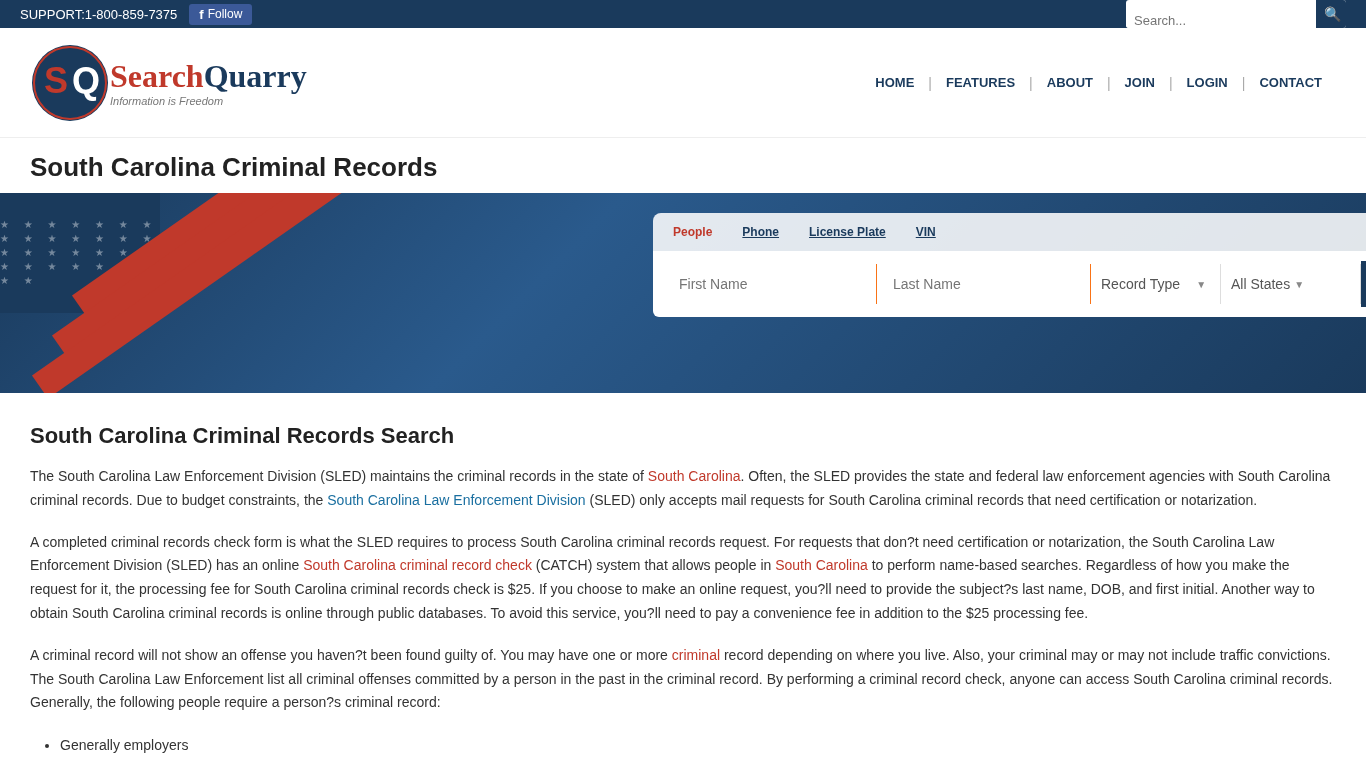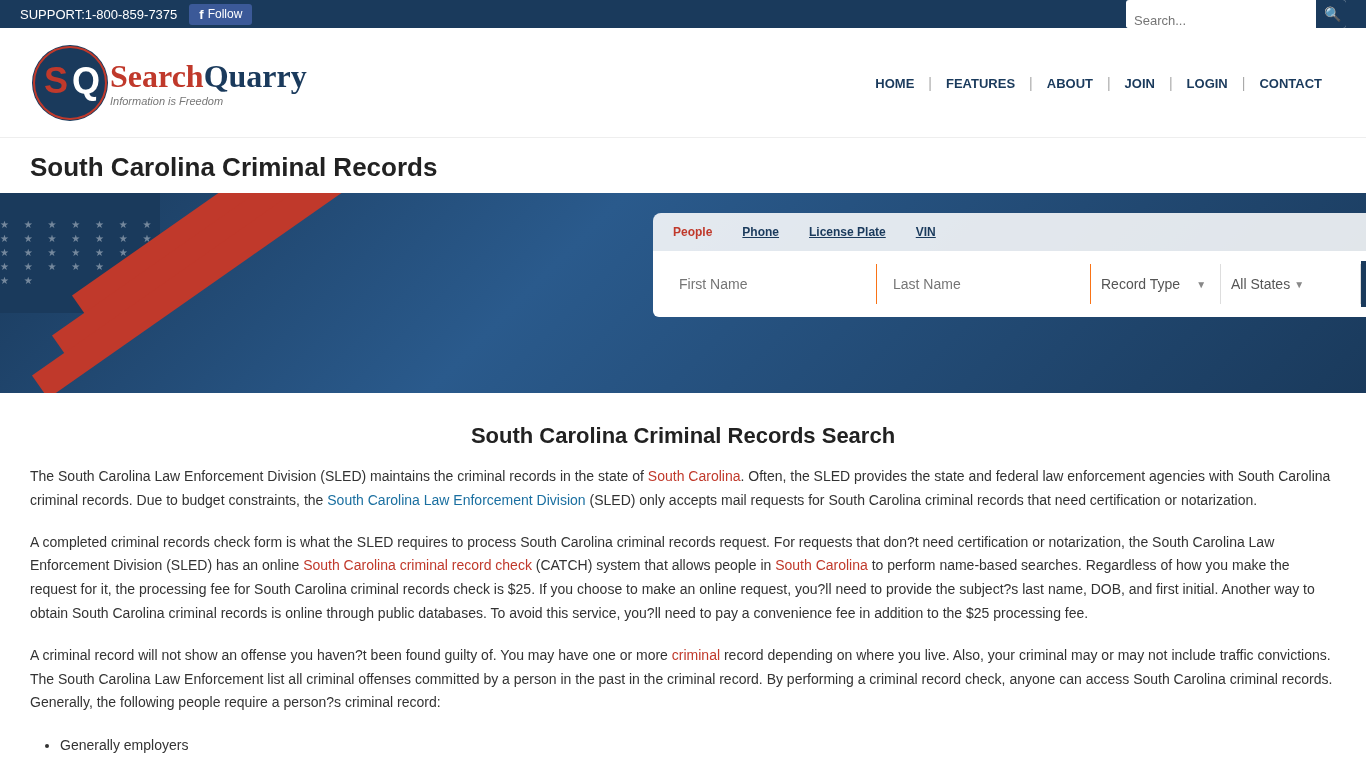--- a/index.html
+++ b/index.html
@@ -73,21 +73,21 @@
     }
     #logo-text-area { display: flex; flex-direction: column; }
     #logo-brand {
       font-size: 32px;
       font-weight: bold;
       color: #1a3a5c;
       font-family: Liberation Serif, serif;
     }
     #logo-brand span { color: #c0392b; }
     #logo-tagline { font-size: 11px; color: #777; font-style: italic; }
-    #nav-menu { display: flex; align-items: flex-end; gap: 0; }
+    #nav-menu { display: flex; align-items: center; gap: 0; }
     .nav-item {
       color: #1a3a5c;
       font-weight: bold;
       font-size: 13px;
       text-decoration: none;
       padding: 0 14px;
       cursor: pointer;
     }
     .nav-separator { color: #aaa; }
 
@@ -224,21 +224,20 @@
     
     #content {
       padding: 30px 30px;
       max-width: 1366px;
     }
     #content h2 {
       font-size: 22px;
       font-weight: bold;
       color: #222;
       margin-bottom: 16px;
-      text-align: center;
     }
     #content p {
       font-size: 14px;
       line-height: 1.7;
       color: #333;
       margin-bottom: 18px;
     }
     .link-orange { color: #c0392b; text-decoration: none; }
     .link-blue { color: #1a6fa0; text-decoration: none; }
     ul { margin-left: 30px; }

